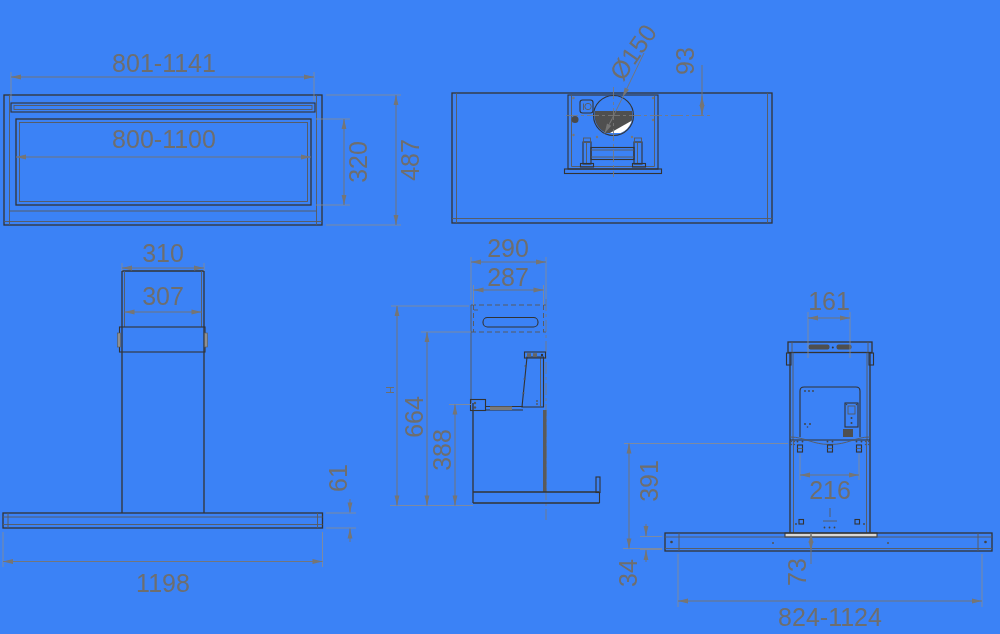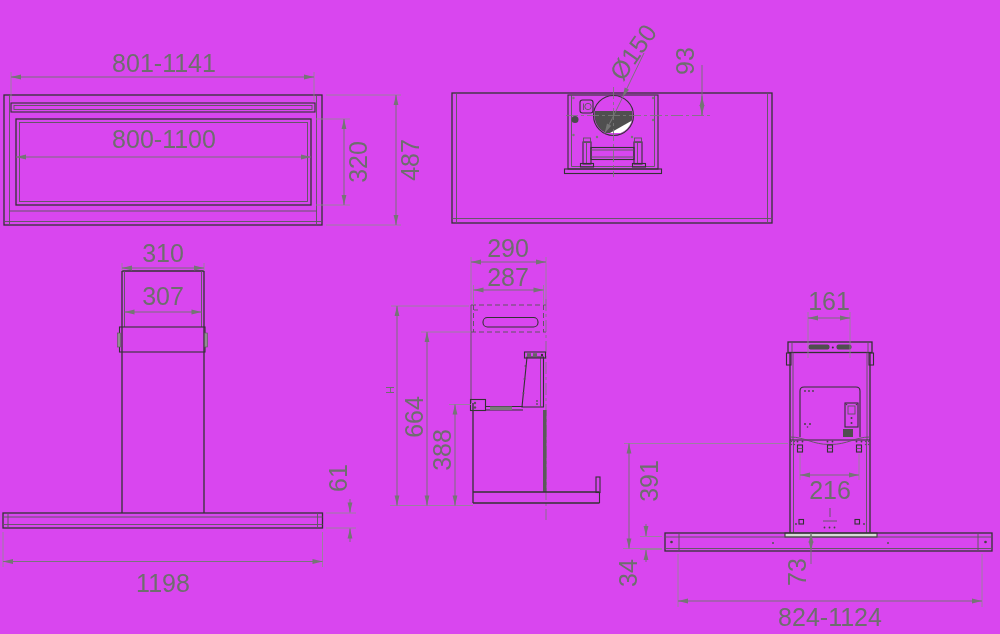--- a/index.html
+++ b/index.html
@@ -1,16 +1,16 @@
 <!DOCTYPE html>
 <html><head>
 <meta charset="utf-8">
 <style>
   html,body{margin:0;padding:0;background:#fff;}
-  .stage{position:relative;width:1000px;height:634px;background:#d946ef;overflow:hidden;
+  .stage{position:relative;width:1000px;height:634px;background:#3b82f6;overflow:hidden;
          font-family:"Liberation Sans", sans-serif;}
   svg{display:block;}
   .obj{stroke:#333333;stroke-width:1.3;fill:none;}
   .obj2{stroke:#333333;stroke-width:1.1;fill:none;}
   .thin{stroke:#5a5a5a;stroke-width:0.9;fill:none;}
   .dash{stroke:#5a5a5a;stroke-width:0.95;fill:none;stroke-dasharray:5 3;}
   .cl{stroke:#7a7a7a;stroke-width:0.85;fill:none;stroke-dasharray:12 3 3 3;}
   .dim{stroke:#757575;stroke-width:0.95;fill:none;}
   .ext{stroke:#8d8d8d;stroke-width:0.8;fill:none;}
   .dimtxt{font-family:"Liberation Sans", sans-serif;font-size:25px;fill:#6e6e6e;

